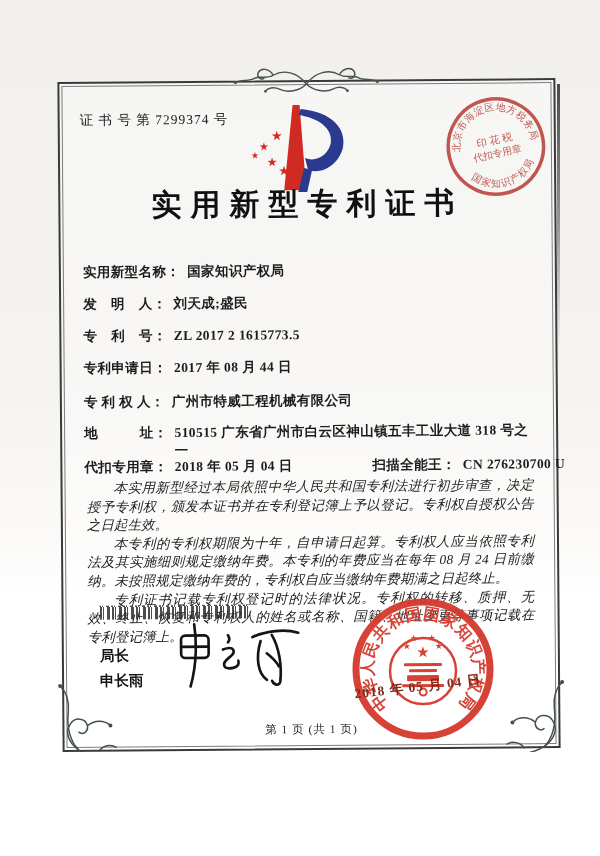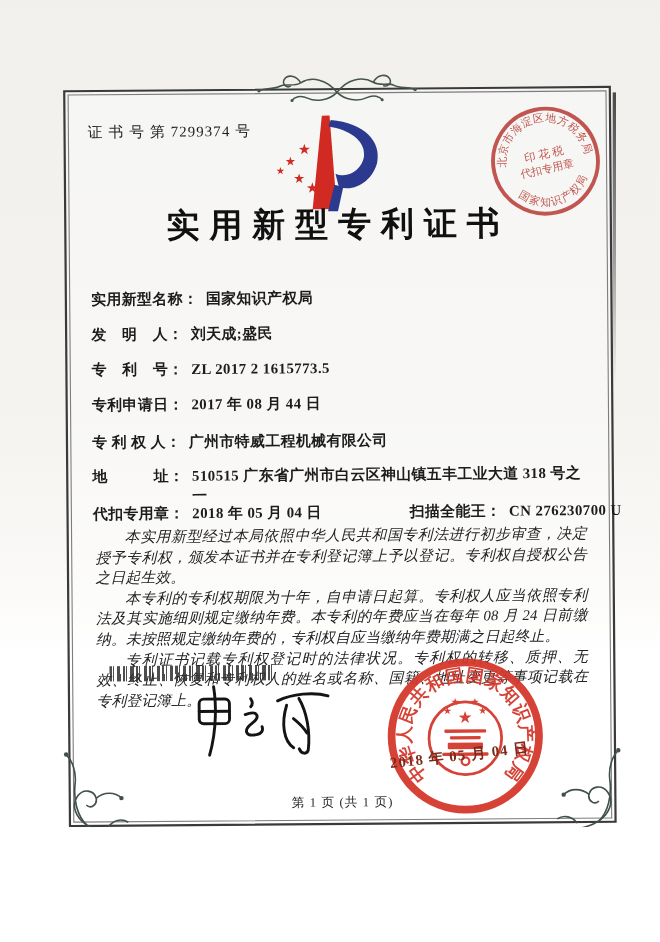--- a/index.html
+++ b/index.html
@@ -148,20 +148,24 @@
     </div>
 
     <div class="abs body-text">
       <p>本实用新型经过本局依照中华人民共和国专利法进行初步审查，决定授予专利权，颁发本证书并在专利登记簿上予以登记。专利权自授权公告之日起生效。</p>
       <p>本专利的专利权期限为十年，自申请日起算。专利权人应当依照专利法及其实施细则规定缴纳年费。本专利的年费应当在每年 08 月 24 日前缴纳。未按照规定缴纳年费的，专利权自应当缴纳年费期满之日起终止。</p>
       <p>专利证书记载专利权登记时的法律状况。专利权的转移、质押、无效、终止、恢复和专利权人的姓名或名称、国籍、地址变更等事项记载在专利登记簿上。</p>
     </div>
 
     <div class="abs barcode"></div>
 
+    <div class="abs director">
+      <div>局长</div>
+      <div>申长雨</div>
+    </div>
 
     <svg class="abs signature" viewBox="0 0 155 72">
       <g stroke="#141414" stroke-width="2.6" fill="none" stroke-linecap="round">
         <rect x="14" y="16" width="27" height="22" rx="4"></rect>
         <path d="M14,27 L41,27"></path>
         <path d="M27,5 C29,18 30,42 23,66"></path>
         <path d="M60,16 C62,19 62,21 60,23"></path>
         <path d="M55,30 C66,26 69,32 61,38 C53,44 55,50 65,48 C70,47 71,44 70,41"></path>
         <path d="M84,18 C97,12 116,10 129,14"></path>
         <path d="M92,22 C87,38 89,54 98,60"></path>

